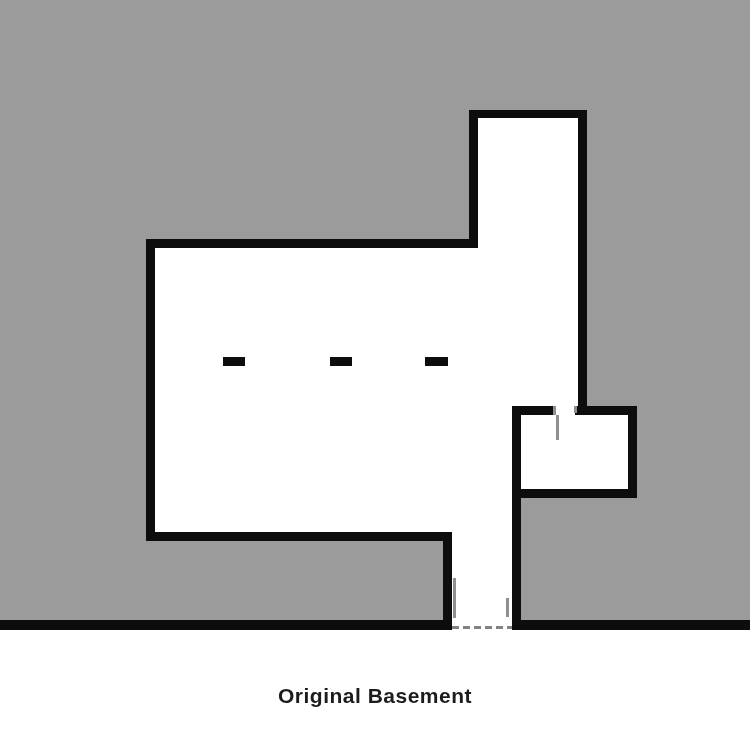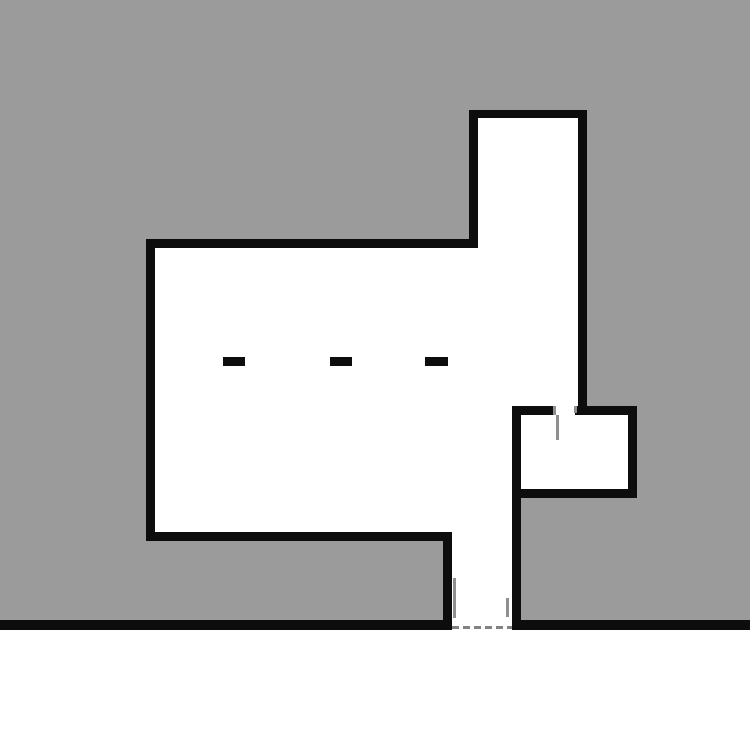--- a/index.html
+++ b/index.html
@@ -73,14 +73,15 @@
 
   <div class="abs detail" style="left:553px;top:406px;width:3px;height:9px;"></div>
   <div class="abs detail" style="left:556px;top:415px;width:3px;height:25px;"></div>
   <div class="abs detail" style="left:574px;top:406px;width:3px;height:7px;"></div>
 
   <div class="abs detail" style="left:453px;top:578px;width:3px;height:40px;"></div>
   <div class="abs detail" style="left:506px;top:598px;width:3px;height:19px;"></div>
 
   <div class="abs threshold"></div>
 
+  <div class="abs caption">Original Basement</div>
 
 </div>
 
 </body></html>

